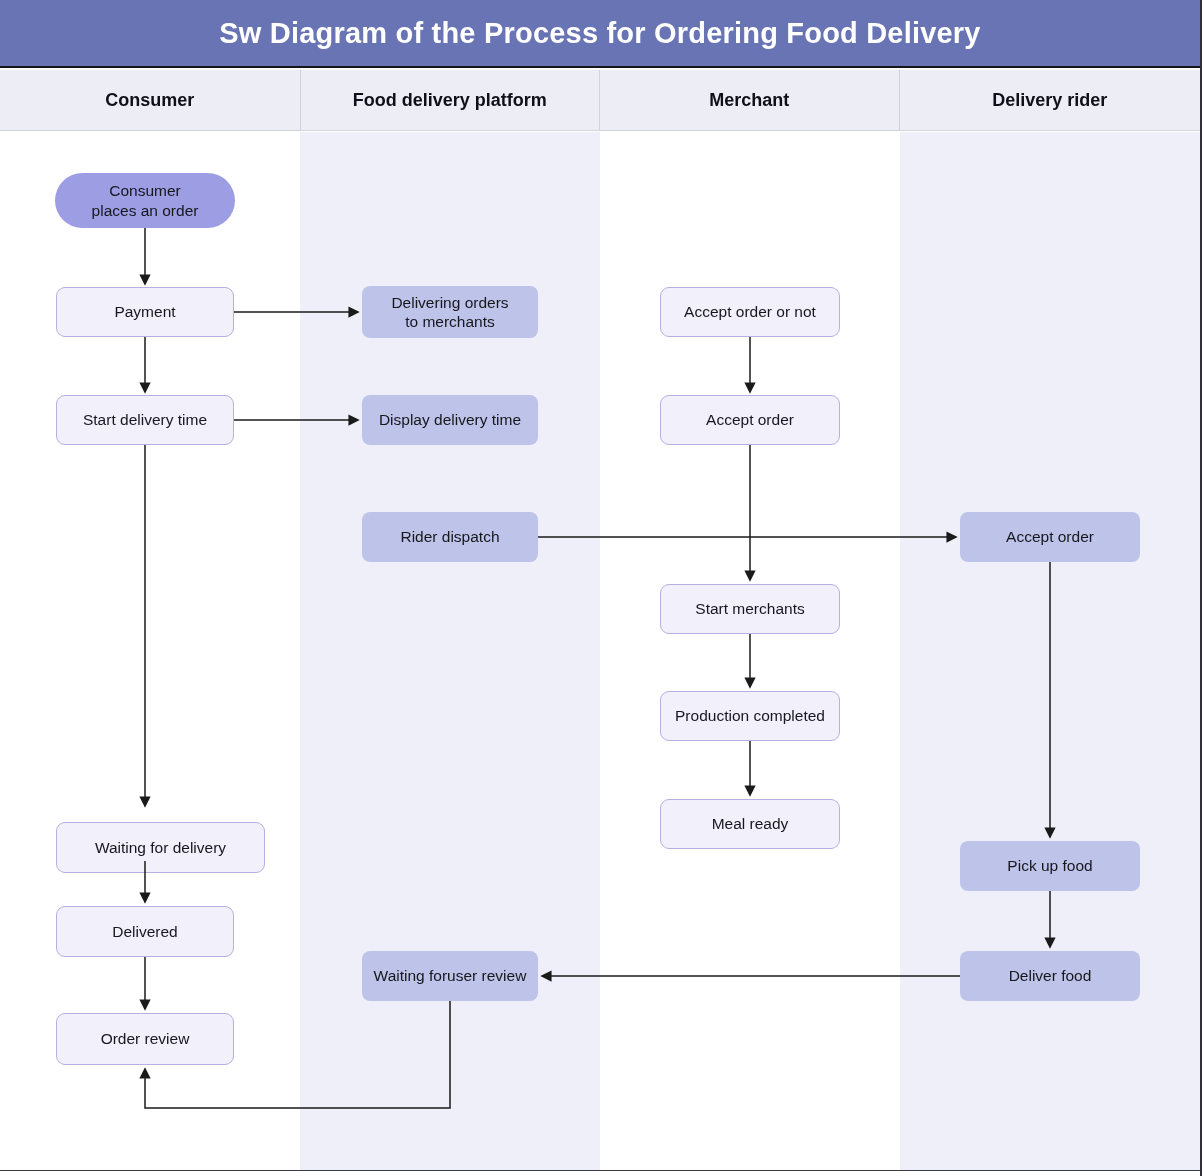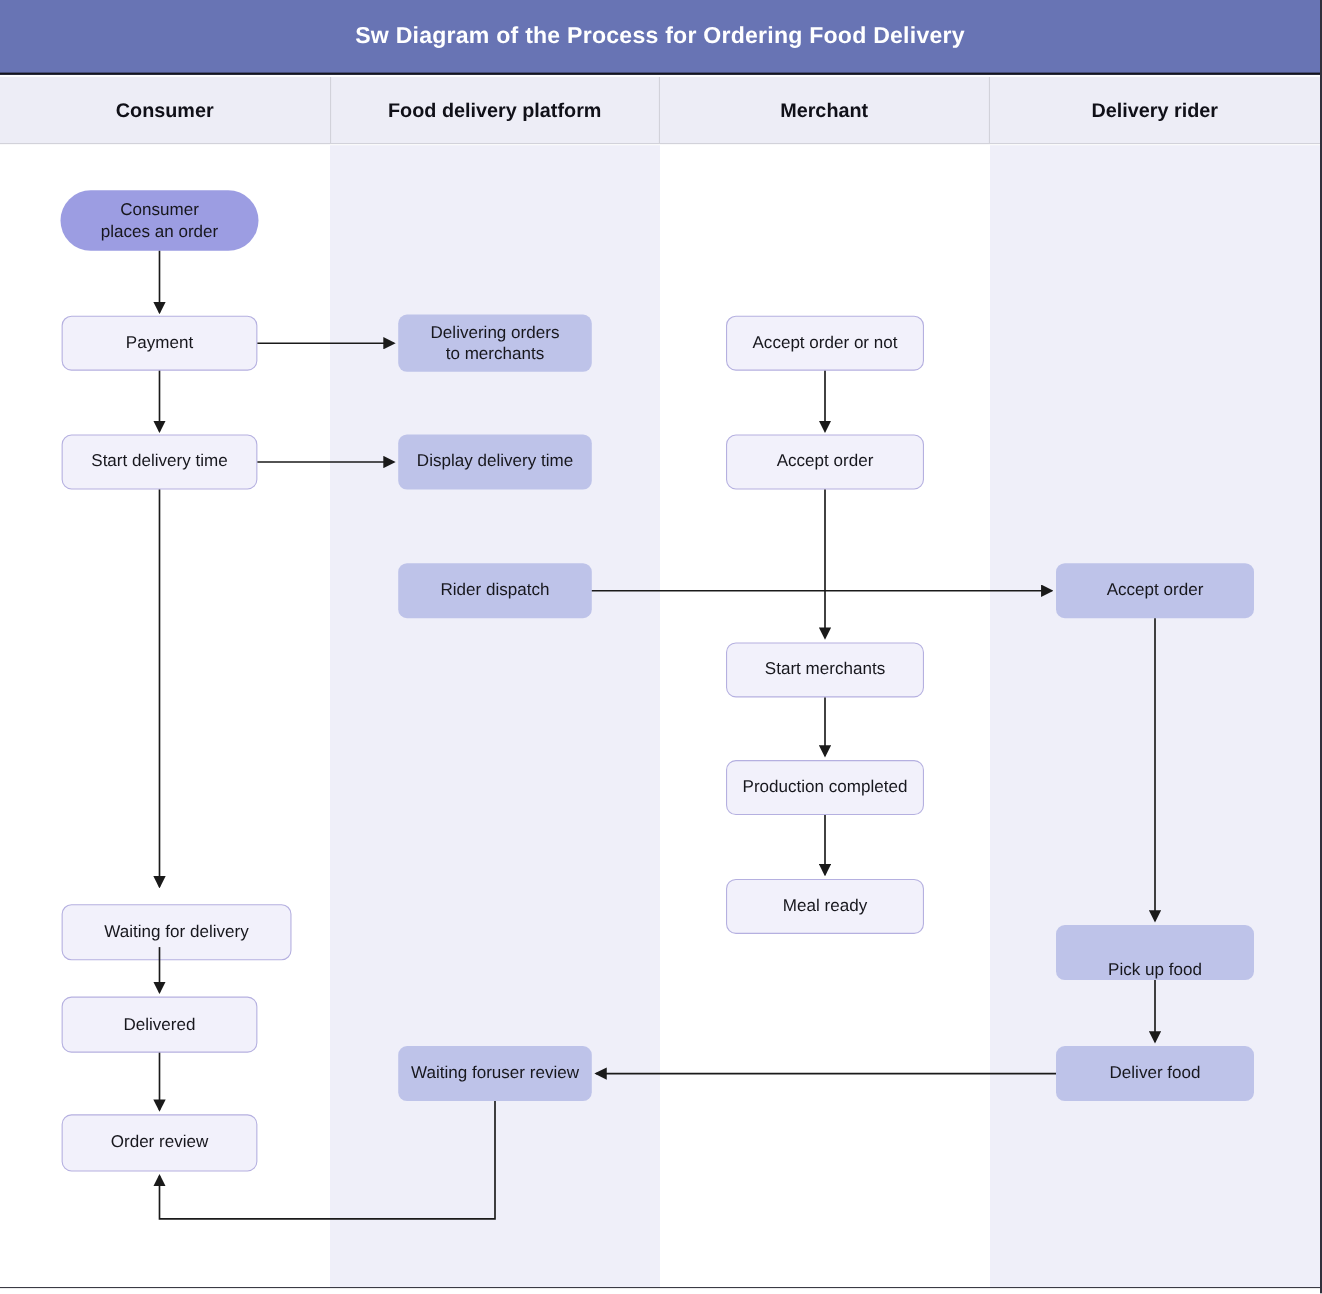--- a/index.html
+++ b/index.html
@@ -11,21 +11,21 @@
     box-sizing:border-box;
   }
   .titlebar{
     position:absolute; left:0; top:0; width:100%; height:68px;
     background:var(--c-titlebar,#6874B4);
     border-bottom:2px solid #15151c;
     display:flex; align-items:center; justify-content:center;
     box-sizing:border-box;
   }
   .titlebar span{
-    color:#ffffff; font-size:21px; font-weight:bold; letter-spacing:.2px;
+    color:#ffffff; font-size:29px; font-weight:bold; letter-spacing:.2px;
   }
   .header-row{
     position:absolute; left:0; top:70px; width:100%; height:61px;
     background:var(--c-header,#EDEDF6);
     display:flex; box-sizing:border-box;
     border-bottom:1px solid #d2d2da;
   }
   .header-cell{
     display:flex; align-items:center; justify-content:center;
     box-sizing:border-box; height:100%;
@@ -134,21 +134,21 @@
       </div>
       <div class="node node-plain" style="left: 660px; top: 691px; width: 180px; height: 50px;">
         <span>Production completed</span>
       </div>
       <div class="node node-plain" style="left: 660px; top: 799px; width: 180px; height: 50px;">
         <span>Meal ready</span>
       </div>
       <div class="node node-highlight" style="left: 960px; top: 512px; width: 180px; height: 50px;">
         <span>Accept order</span>
       </div>
-      <div class="node node-highlight" style="left: 960px; top: 841px; width: 180px; height: 50px; align-items: flex-end;">
+      <div class="node node-highlight" style="left: 960px; top: 841px; width: 180px; height: 50px;">
         <span>Pick up food</span>
       </div>
       <div class="node node-highlight" style="left: 960px; top: 951px; width: 180px; height: 50px;">
         <span>Deliver food</span>
       </div>
     </div>
 
   <svg id="edges-svg" xmlns="http://www.w3.org/2000/svg">
     <defs>
       <marker id="arrowhead" viewBox="0 0 10 10" refX="8.5" refY="5" markerWidth="7.5" markerHeight="7.5" orient="auto-start-reverse">

